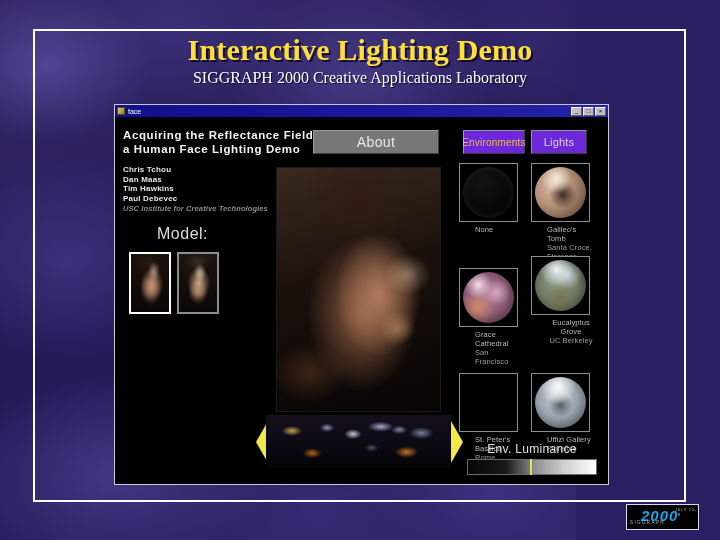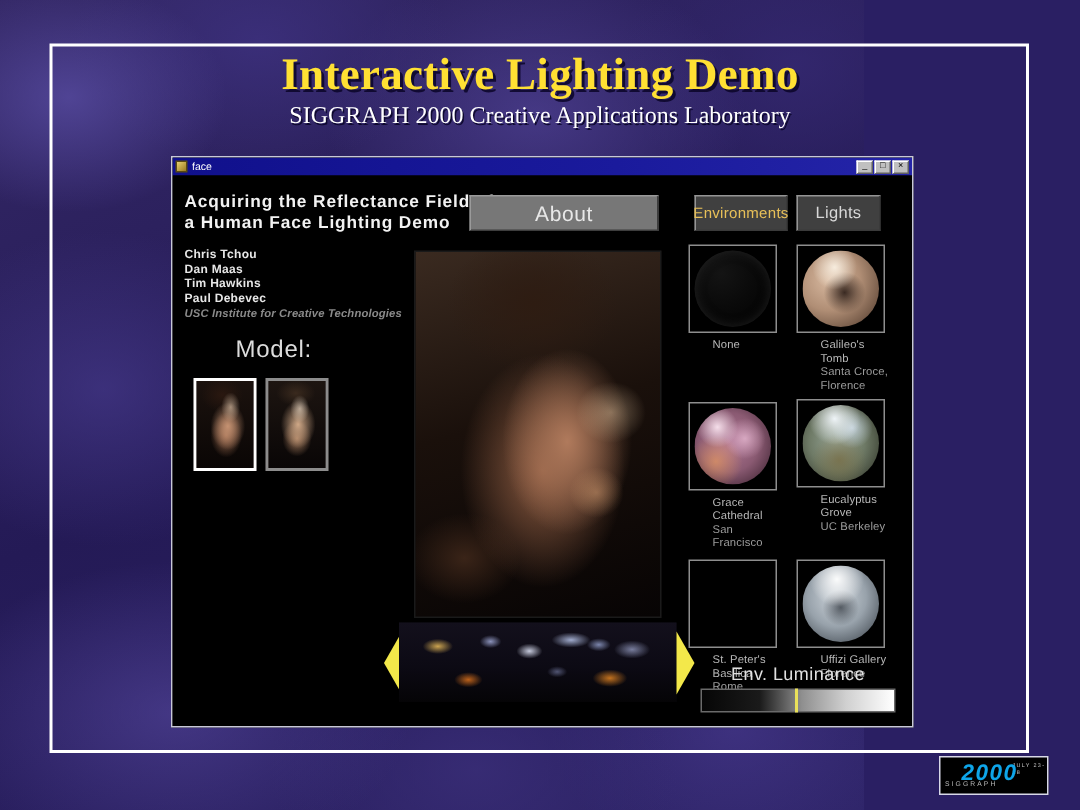--- a/index.html
+++ b/index.html
@@ -154,21 +154,21 @@
     font-size: 14px;
     display: flex;
     align-items: center;
     justify-content: center;
     letter-spacing: 0.4px;
   }
   .tab-button {
     position: absolute;
     top: 13px;
     height: 24px;
-    background: #404040;
+    background: #6d28d9;
     border: 1px solid #959595;
     border-right-color: #3a3a3a;
     border-bottom-color: #3a3a3a;
     box-sizing: border-box;
     font-size: 10px;
     display: flex;
     align-items: center;
     justify-content: center;
     letter-spacing: 0.2px;
   }
@@ -494,21 +494,21 @@
               <div class="env-ball ball-galileo"></div>
             </div>
             <div class="env-label"><span>Galileo's Tomb</span><span class="l2">Santa Croce, Florence</span></div>
           </div>
           <div class="env-cell" style="left: 0px; top: 105px;">
             <div class="env-swatch">
               <div class="env-ball ball-grace"></div>
             </div>
             <div class="env-label"><span>Grace Cathedral</span><span class="l2">San Francisco</span></div>
           </div>
-          <div class="env-cell" style="left: 72px; top: 103px;">
+          <div class="env-cell" style="left: 72px; top: 93px; text-align: center;">
             <div class="env-swatch">
               <div class="env-ball ball-eucalyptus"></div>
             </div>
             <div class="env-label"><span>Eucalyptus Grove</span><span class="l2">UC Berkeley</span></div>
           </div>
           <div class="env-cell" style="left: 0px; top: 210px;">
             <div class="env-swatch">
               <div class="env-ball ball-stpeters"></div>
             </div>
             <div class="env-label"><span>St. Peter's Basilica</span><span class="l2">Rome</span></div>

